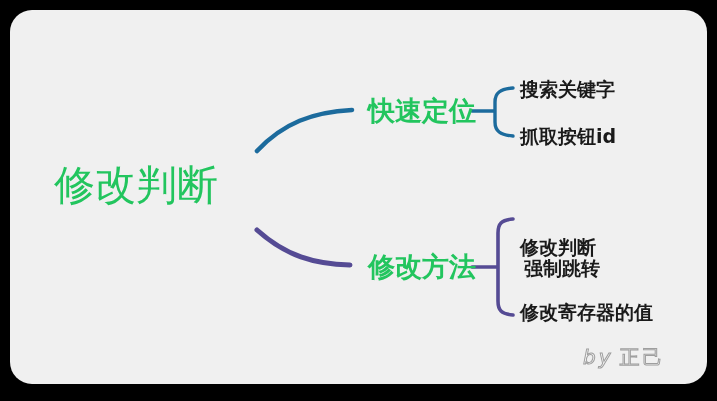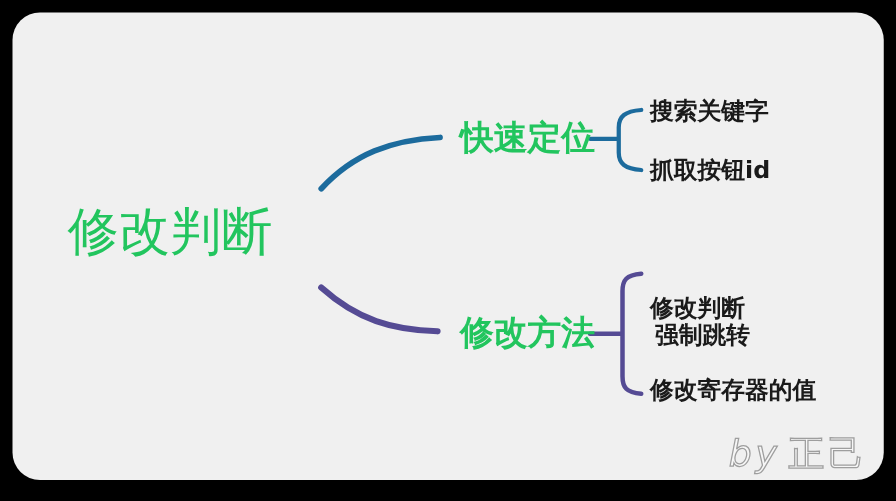--- a/index.html
+++ b/index.html
@@ -53,21 +53,21 @@
   }
   .child-1a { left: 520px; top: 79px; }
   .child-1b { left: 520px; top: 126px; }
   .child-2a { left: 520px; top: 213px; margin-top: 24px; }
   .child-2b { left: 524px; top: 258px; }
   .child-2c { left: 520px; top: 302px; }
   .watermark {
     position: absolute;
     left: 583px;
     top: 344px;
-    font-size: 29px;
+    font-size: 20px;
     letter-spacing: 3px;
     color: #f6f6f6;
     -webkit-text-stroke: 1px #9e9e9e;
     white-space: nowrap;
   }
   .watermark .wm-by { font-style: italic; margin-right: 6px; }
 </style>
 </head>
 <body>
 

